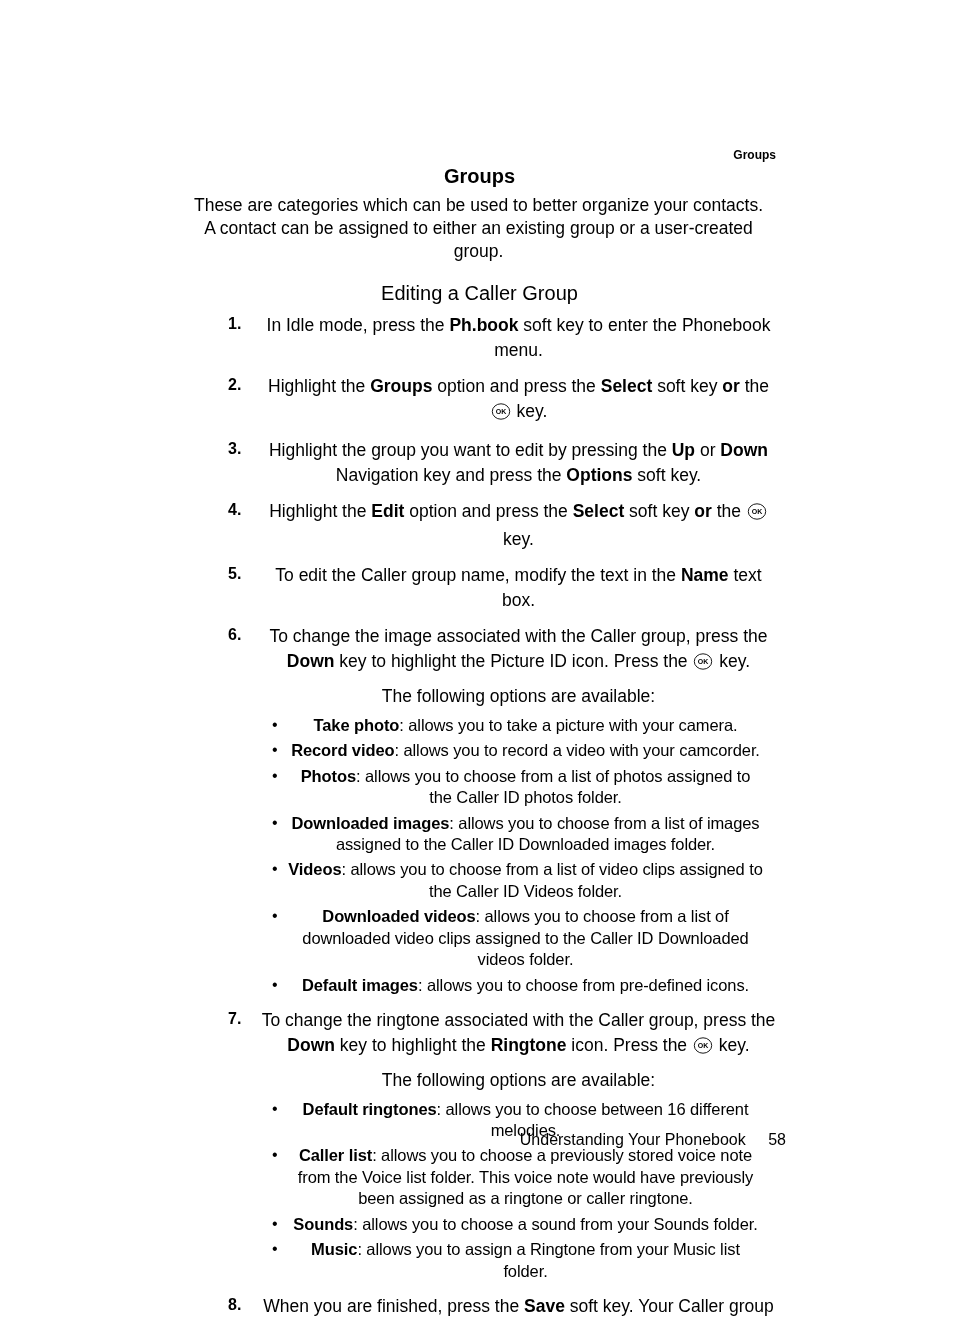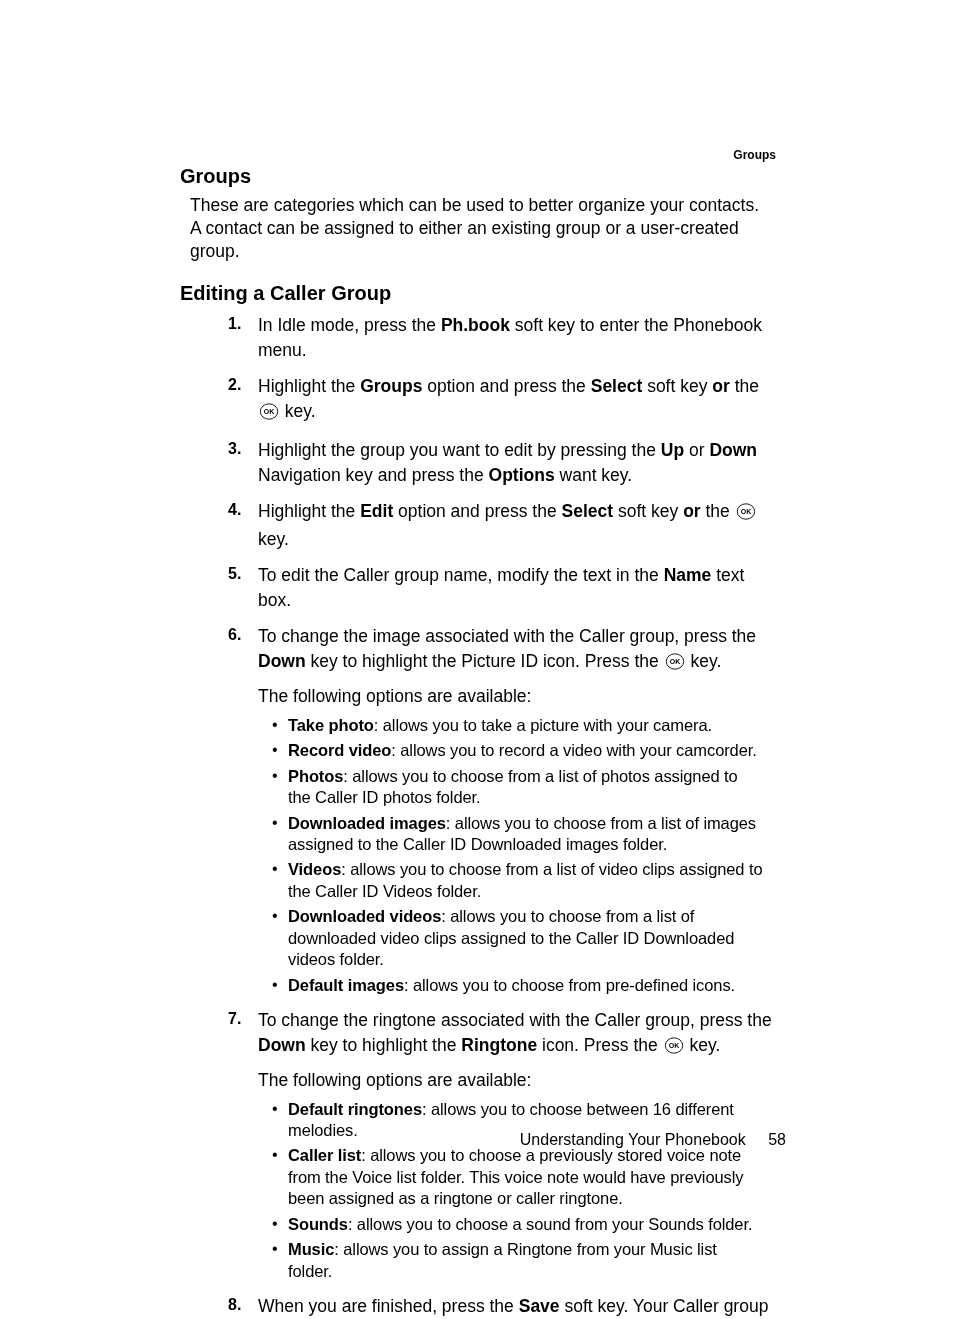--- a/index.html
+++ b/index.html
@@ -9,38 +9,39 @@
     font-family: Arial, Helvetica, sans-serif;
     color: #000;
     width: 954px;
   }
   .page {
     width: 954px;
     height: 1319px;
     position: relative;
     box-sizing: border-box;
     padding: 100px 175px 100px 180px;
+    text-align: center;
   }
   .running-head {
     position: absolute;
     top: 148px;
     right: 178px;
     font-size: 12px;
     font-family: Arial, Helvetica, sans-serif;
     font-weight: 900;
   }
   .h1 {
     font-family: Arial, Helvetica, sans-serif;
     font-weight: 900;
     font-size: 20px;
     margin: 65px 0 6px 0;
   }
   .h1b {
     font-family: Arial, Helvetica, sans-serif;
-    font-weight: 700;
+    font-weight: 400;
     font-size: 20px;
     margin: 20px 0 8px 0;
   }
   .para {
     font-size: 17.5px;
     line-height: 1.3;
     margin: 6px 12px 10px 10px;
   }
   ol.steps {
     list-style: none;
@@ -126,21 +127,21 @@
     <li>
       <span class="num">2.</span>
       <span>Highlight the </span><span class="b">Groups</span><span> option and press the </span><span class="b">Select</span><span> soft key </span><span class="b">or</span><span> the </span><span class="ok-icon"><svg width="20" height="17" viewBox="0 0 20 17">
             <ellipse cx="10" cy="8.5" rx="8.7" ry="7.7" fill="none" stroke="#000" stroke-width="0.9"></ellipse>
             <text x="10" y="11" text-anchor="middle" font-size="7" font-family="Arial" font-weight="700">OK</text>
           </svg></span><span> key.</span>
     </li>
 
     <li>
       <span class="num">3.</span>
-      <span>Highlight the group you want to edit by pressing the </span><span class="b">Up</span><span> or </span><span class="b">Down</span><span> Navigation key and press the </span><span class="b">Options</span><span> want key.</span>
+      <span>Highlight the group you want to edit by pressing the </span><span class="b">Up</span><span> or </span><span class="b">Down</span><span> Navigation key and press the </span><span class="b">Options</span><span> soft key.</span>
     </li>
 
     <li>
       <span class="num">4.</span>
       <span>Highlight the </span><span class="b">Edit</span><span> option and press the </span><span class="b">Select</span><span> soft key </span><span class="b">or</span><span> the </span><span class="ok-icon"><svg width="20" height="17" viewBox="0 0 20 17">
             <ellipse cx="10" cy="8.5" rx="8.7" ry="7.7" fill="none" stroke="#000" stroke-width="0.9"></ellipse>
             <text x="10" y="11" text-anchor="middle" font-size="7" font-family="Arial" font-weight="700">OK</text>
           </svg></span><span> key.</span>
     </li>
 

